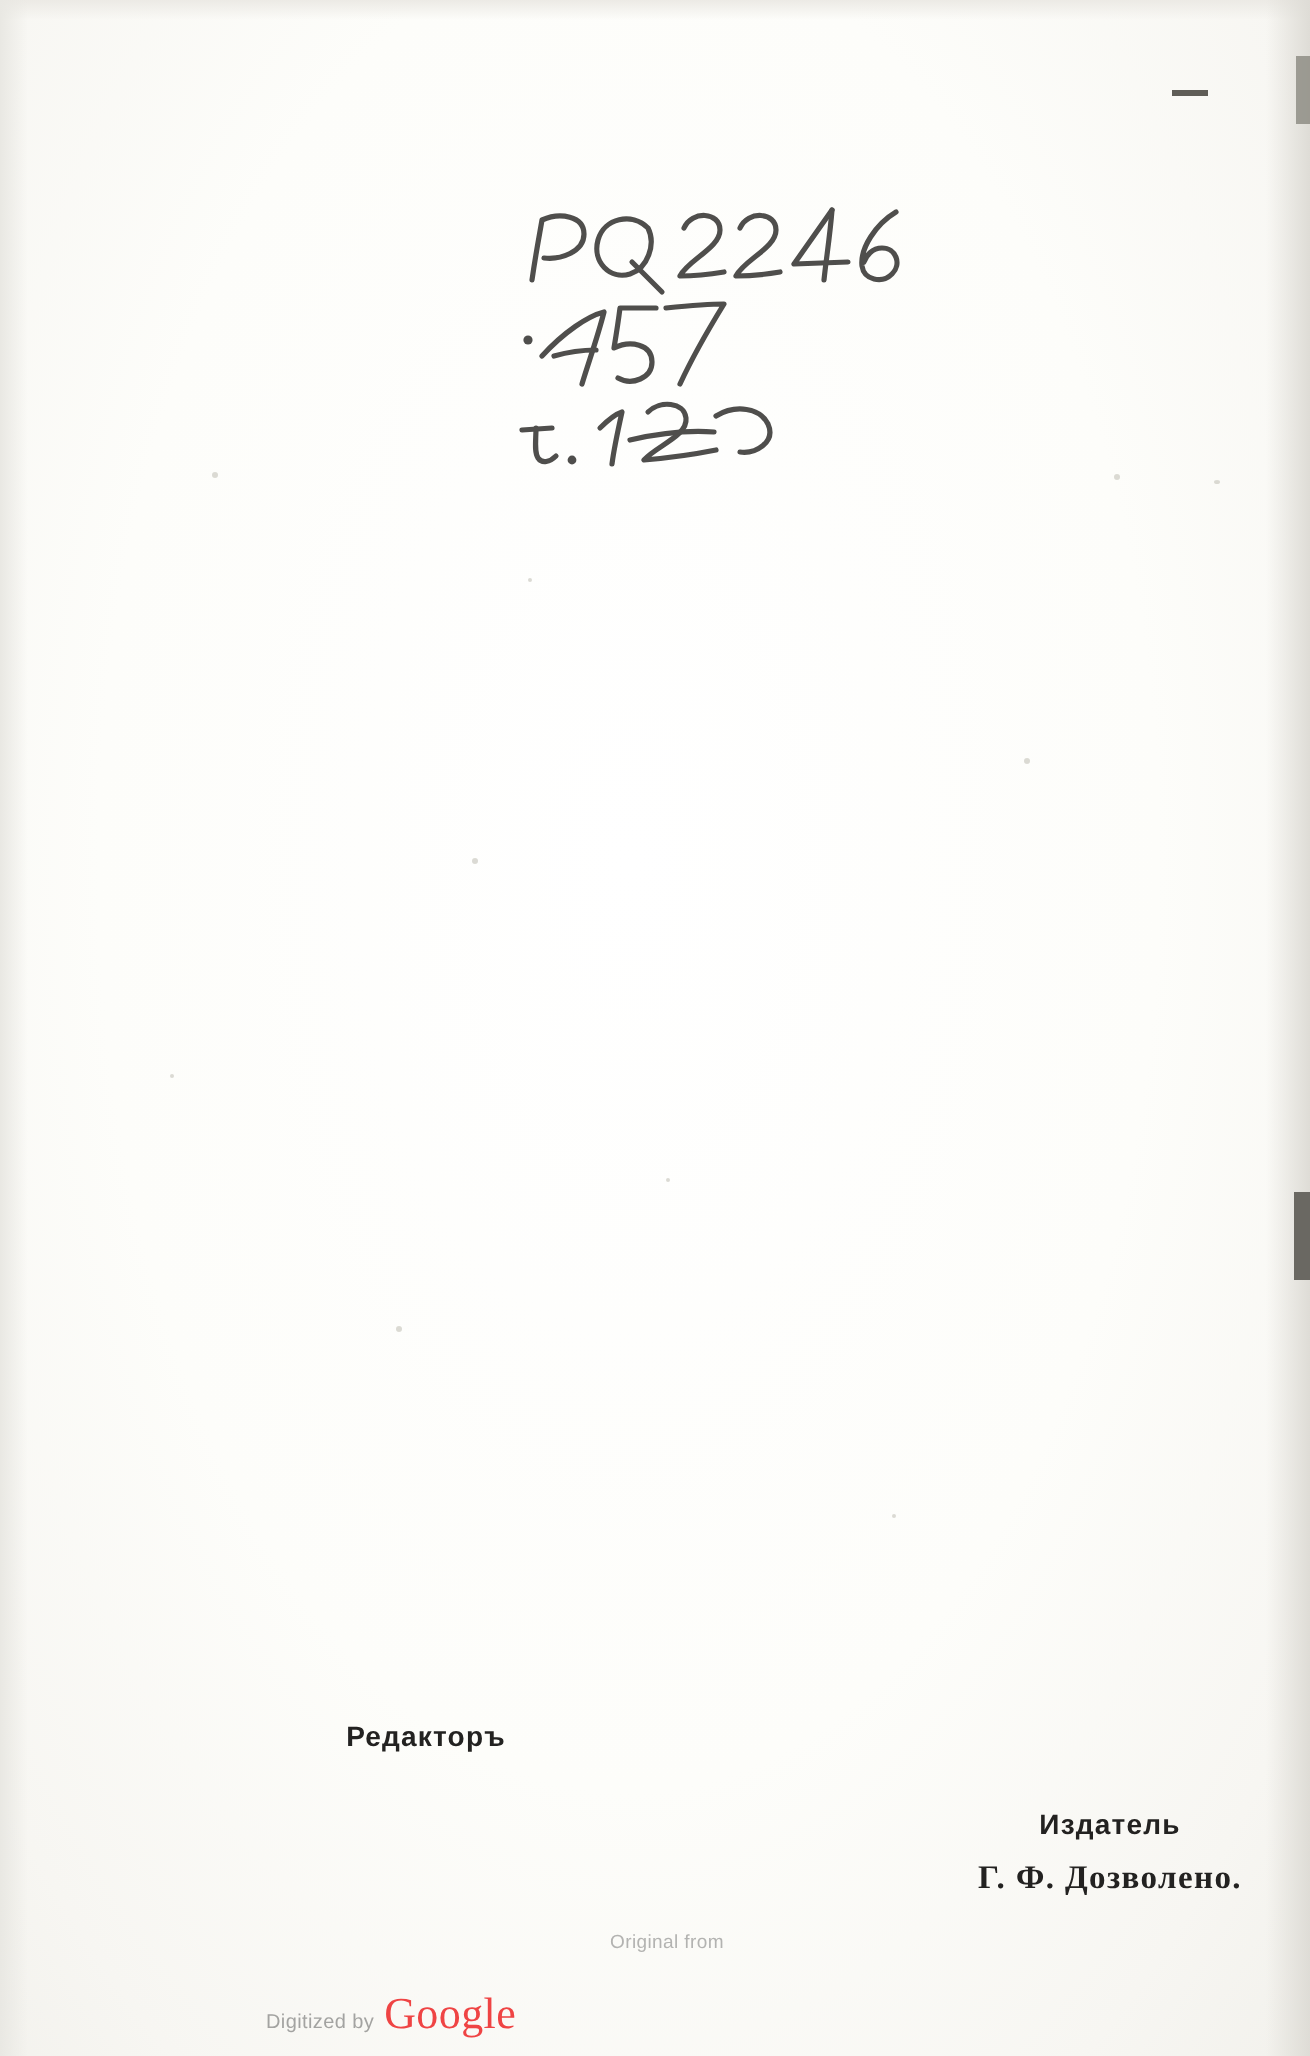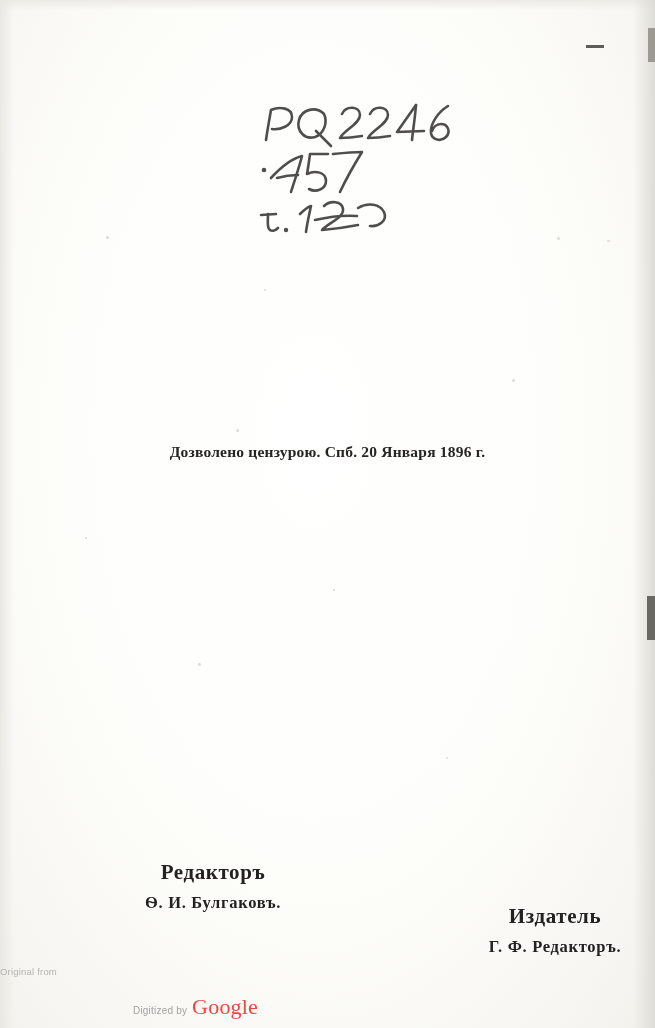--- a/index.html
+++ b/index.html
@@ -96,22 +96,22 @@
     height: 60px;
   }
   .colophon-col {
     position: absolute;
     text-align: center;
     color: #232221;
   }
   .colophon-col.editor { left: 120px; width: 186px; }
   .colophon-col.publisher { left: 455px; width: 200px; margin-top: 44px; }
   .colophon-role {
-    font-family: Liberation Serif, serif;
-    font-size: 21px;
+    font-family: Liberation Sans, sans-serif;
+    font-size: 14px;
     font-weight: bold;
     letter-spacing: .6px;
     line-height: 1.2;
   }
   .colophon-name {
     margin-top: 8px;
     font-family: "Liberation Serif", serif;
     font-size: 16.5px;
     font-weight: bold;
     letter-spacing: .7px;
@@ -135,24 +135,24 @@
   }
   .google-word {
     margin-left: 5px;
     font-family: "Liberation Serif", serif;
     font-size: 22px;
     letter-spacing: .2px;
     color: #ef4444;
   }
   .footer-right {
     position: absolute;
-    left: 0;
+    left: 12px;
     right: 0;
     top: 966px;
-    text-align: left;
+    text-align: center;
   }
   .orig-from {
     font-family: "Liberation Sans", sans-serif;
     font-size: 9.5px;
     color: #b3b3b1;
     letter-spacing: .2px;
   }
   .orig-inst {
     margin-top: 4px;
     font-family: "Liberation Sans", sans-serif;
@@ -218,30 +218,28 @@
       <circle cx="28" cy="134" r="2.2" fill="#4f4e4c" stroke="none"></circle>
 
       <path d="M42 118 C46 114 50 111 53 110 C51 119 49 128 48 136"></path>
 
       <path d="M57 124 C70 121 86 119 99 120"></path>
       <path d="M66 110 C72 104 84 105 85 113 C86 122 70 127 64 134 C76 133 90 131 100 129"></path>
       <path d="M100 112 C110 106 122 108 126 116 C130 125 120 131 112 130"></path>
     </svg>
   </div>
 
-  <div class="censor-line">Дозволено цензурою. Спб. 20 Января 1896 г.</div>
 
   <div class="colophon">
     <div class="colophon-col editor">
       <div class="colophon-role">Редакторъ</div>
-      <div class="colophon-name">Ѳ. И. Булгаковъ.</div>
     </div>
     <div class="colophon-col publisher">
       <div class="colophon-role">Издатель</div>
-      <div class="colophon-name">Г. Ф. Редакторъ.</div>
+      <div class="colophon-name">Г. Ф. Дозволено.</div>
     </div>
   </div>
 
   <div class="footer-left">
     <span class="digitized-label">Digitized by</span>
     <span class="google-word">Google</span>
   </div>
 
   <div class="footer-right">
     <div class="orig-from">Original from</div>

